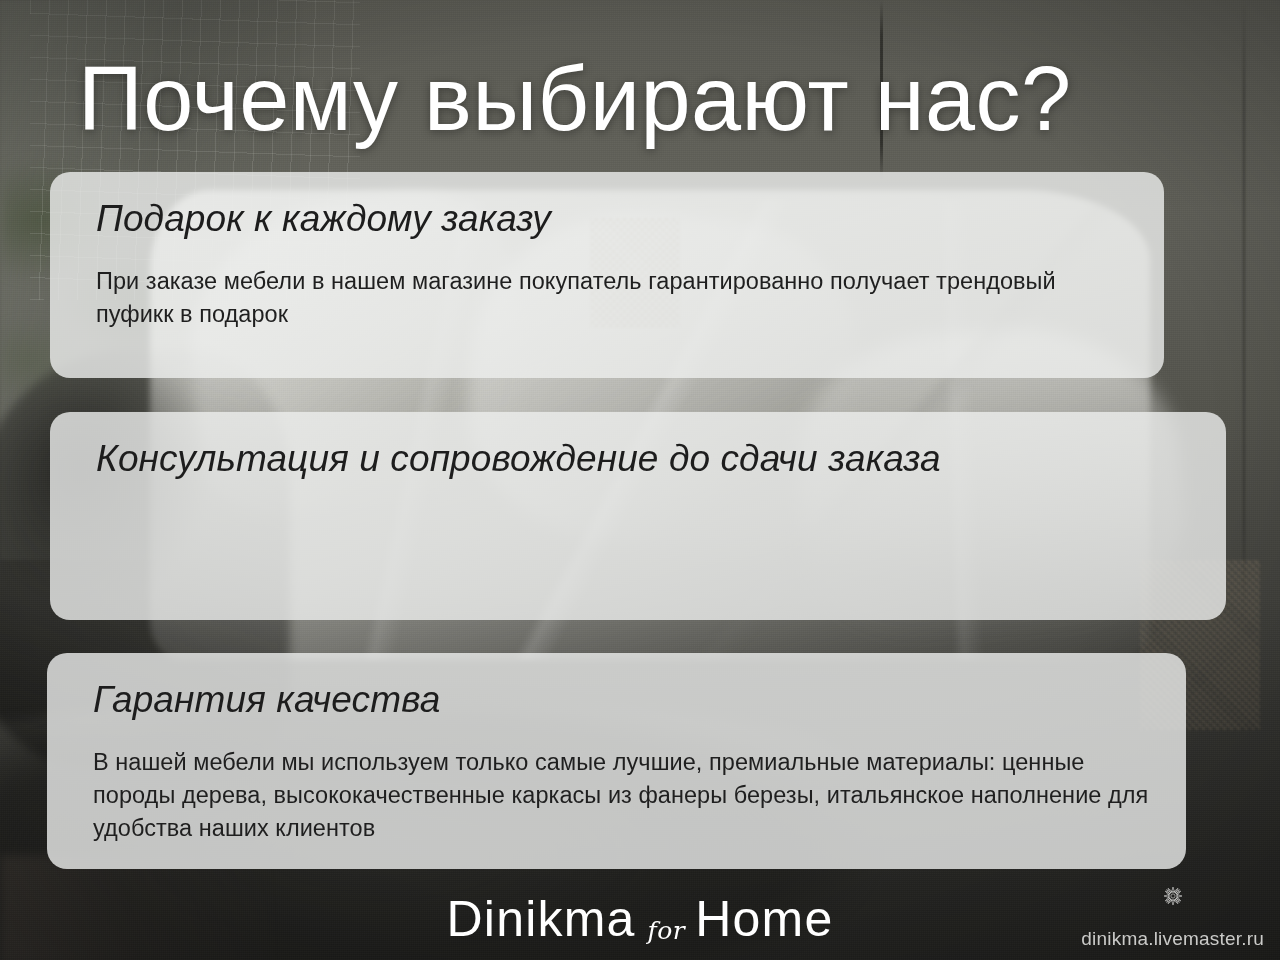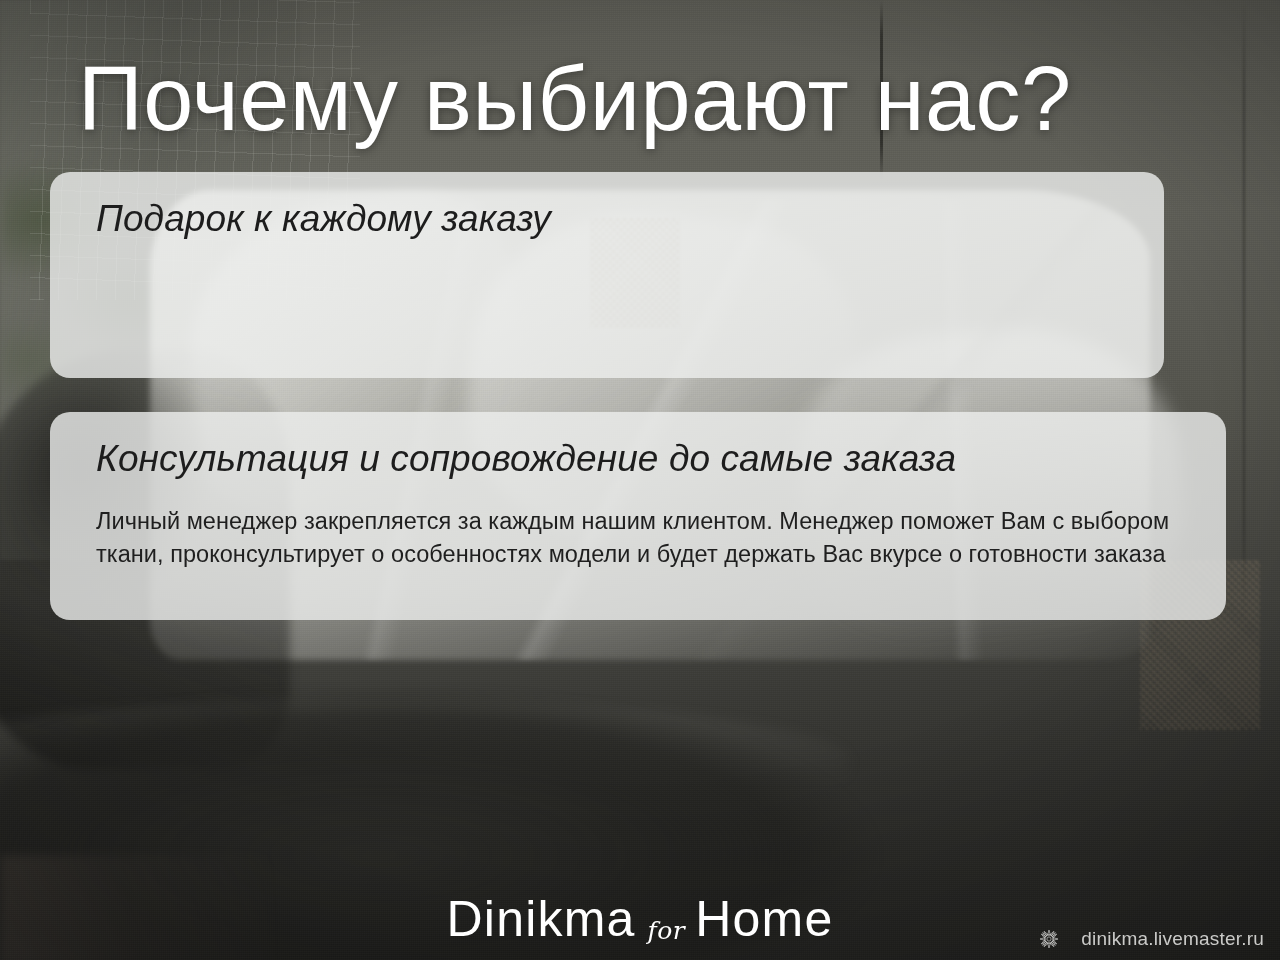--- a/index.html
+++ b/index.html
@@ -245,20 +245,21 @@
     right: 16px;
     bottom: 10px;
     display: flex;
     align-items: center;
     gap: 22px;
     color: #d4d4d2;
     font-size: 19px;
     font-weight: 400;
     letter-spacing: 0.2px;
     opacity: 0.95;
+    flex-direction: column;
   }
   .watermark svg { display: block; }
 </style>
 </head>
 <body>
 
 <div id="slide">
 
   <div class="bg-layer bg-base"></div>
   <div class="bg-layer bg-window"></div>
@@ -279,27 +280,31 @@
   <div class="bg-layer bg-rug"></div>
   <div class="bg-layer bg-vignette"></div>
   <div class="bg-layer bg-grain"></div>
 
   <div class="content">
 
     <h1 class="page-title">Почему выбирают нас?</h1>
 
     <section class="card card-1">
       <h2 class="card-title">Подарок к каждому заказу</h2>
+      <p class="card-body">При заказе мебели в нашем магазине покупатель гарантированно получает трендовый пуфикк в подарок</p>
     </section>
 
     <section class="card card-2">
-      <h2 class="card-title">Консультация и сопровождение до самые заказа</h2>
-      <p class="card-body">Личный менеджер закрепляется за каждым нашим клиентом. Менеджер поможет Вам с выбором ткани, проконсультирует о особенностях модели и будет держать Вас вкурсе о готовности заказа</p>
+      <h2 class="card-title">Консультация и сопровождение до сдачи заказа</h2>
     </section>
 
+    <section class="card card-3">
+      <h2 class="card-title">Гарантия качества</h2>
+      <p class="card-body">В нашей мебели мы используем только самые лучшие, премиальные материалы: ценные породы дерева, высококачественные каркасы из фанеры березы, итальянское наполнение для удобства наших клиентов</p>
+    </section>
 
     <div class="logo">
       <span class="logo-word">Dinikma</span><span class="logo-for">for</span><span class="logo-word">Home</span>
     </div>
 
     <div class="watermark">
       <span>
         <svg width="20" height="20" viewBox="0 0 40 40" aria-hidden="true">
           <g fill="none" stroke="#d4d4d2" stroke-width="1.4">
             <circle cx="20" cy="20" r="4.2"></circle>

